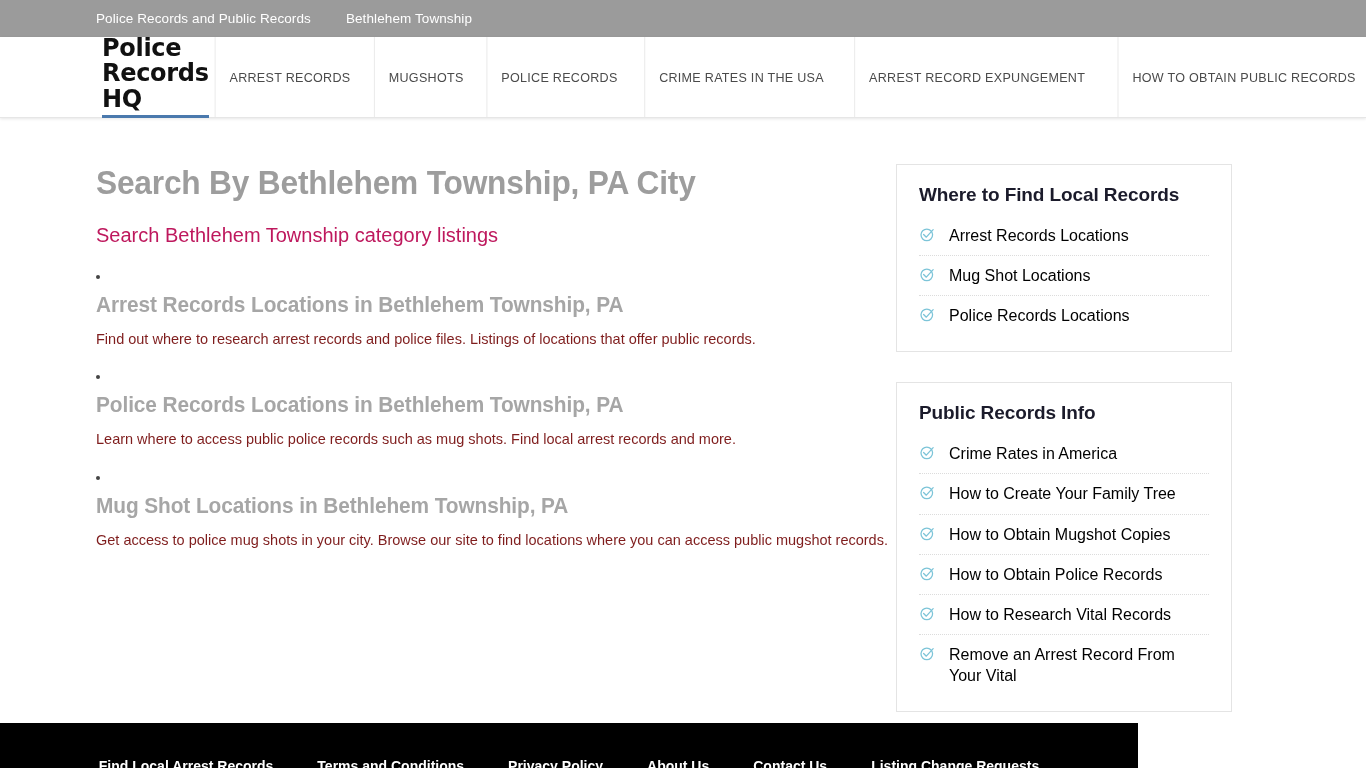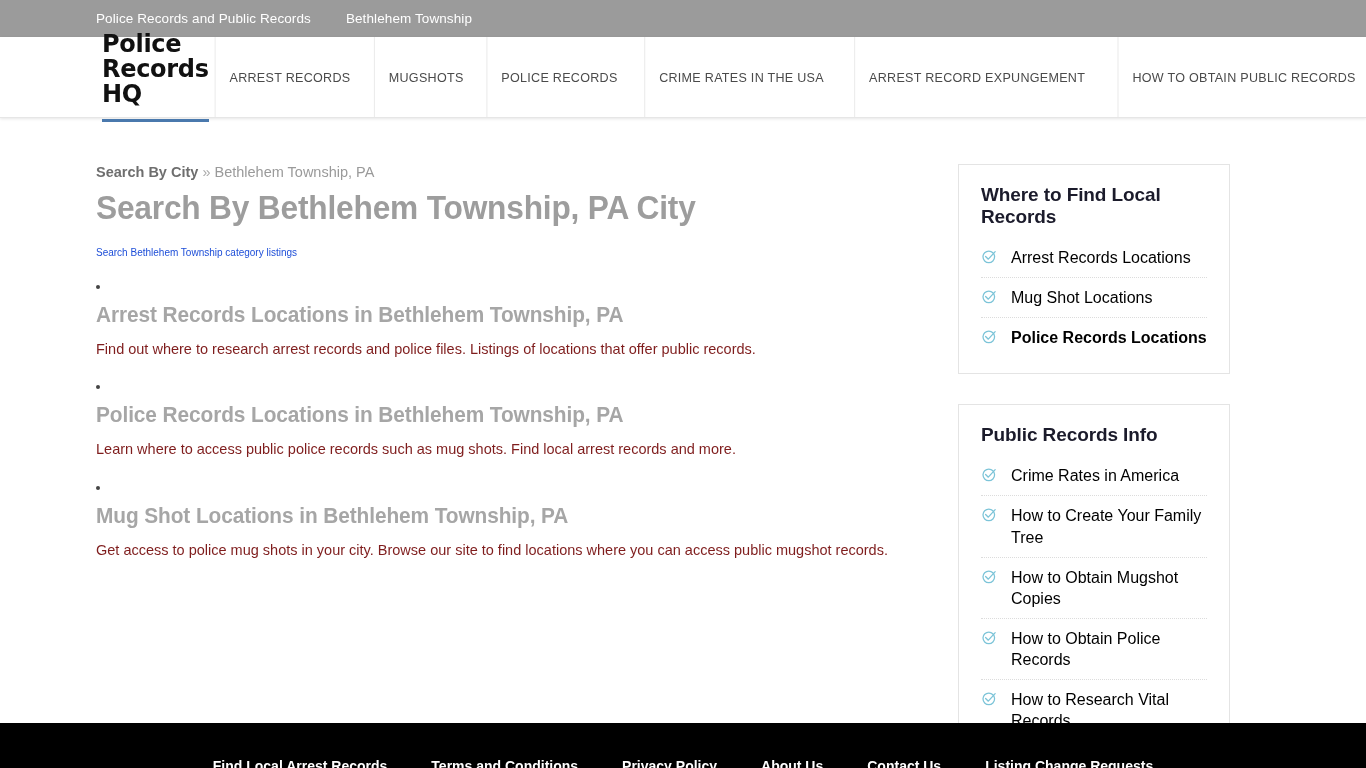--- a/index.html
+++ b/index.html
@@ -32,21 +32,21 @@
   }
   .logo-wrap{
     width:408px; display:flex; align-items:center;
     padding-left:102px;
   }
   .logo{
     font-family:"DejaVu Sans", sans-serif;
     font-size:24px; font-weight:bold; color:#111;
     letter-spacing:-.3px;
     border-bottom:3px solid #4a79ad;
-    padding-bottom:12px; line-height:1.05;
+    padding-bottom:3px; line-height:1.05;
     text-decoration:none;
   }
   .nav{ display:flex; align-items:stretch; }
   .nav-item{
     display:flex; align-items:center; justify-content:center;
     border-left:1px solid #e8e8e8;
     padding:0 15px;
     font-family:"Liberation Sans Narrow","Liberation Sans", sans-serif;
     font-stretch:condensed;
     font-size:13.5px; color:#4a4a4a;
@@ -56,42 +56,42 @@
   }
   .nav-item:last-child{ border-right:1px solid #e8e8e8; }
 
   
   .page{
     display:flex;
     padding:46px 96px 0 96px;
     height:593px;
   }
   .content{ width:800px; }
-  .sidebar{ width:272px; margin-left:62px; }
+  .sidebar{ width:336px; }
 
   .breadcrumb{
     font-size:14.5px; color:#9a9a9a; margin-bottom:9px;
     font-family:"Liberation Sans Narrow","Liberation Sans", sans-serif;
     font-stretch:condensed;
   }
   .breadcrumb a{
     color:#6e6e6e; font-weight:bold; text-decoration:none;
   }
   .breadcrumb .sep{ color:#aaa; }
 
   .page-title{
     font-family:"Liberation Sans Narrow","Liberation Sans", sans-serif;
     font-stretch:condensed;
     font-size:33px; font-weight:bold; color:#9d9d9d;
     letter-spacing:-.2px; line-height:1.15;
     margin-bottom:18px;
     transform:scaleX(.96); transform-origin:left center;
   }
   .intro{
-    font-size:10px; color:#1d4ed8; line-height:1.5;
+    font-size:20px; color:#be185d; line-height:1.5;
     font-family:"Liberation Sans Narrow","Liberation Sans", sans-serif;
     font-stretch:condensed;
     margin-bottom:18px;
   }
 
   .entry{ margin-top:25px; }
   .entry .bullet{
     width:4px; height:4px; background:#444; border-radius:50%;
     display:block; margin-bottom:14px;
   }
@@ -120,36 +120,36 @@
     font-stretch:condensed;
     font-size:19px; font-weight:bold; color:#1b1b2b;
     letter-spacing:-.1px; margin-bottom:10px;
   }
   .widget ul{ list-style:none; }
   .widget li{
     display:flex; align-items:flex-start;
     padding:9px 0 9px 0;
     border-bottom:1px dotted #dcdcdc;
   }
-  .widget li:last-child{ border-bottom:none;font-weight:bold; }
+  .widget li:last-child{ border-bottom:none; }
   .chk{
     flex:0 0 17px; width:17px; height:17px;
     margin-right:13px; margin-top:1px;
   }
   .widget li a{
     font-family:"Liberation Sans Narrow","Liberation Sans", sans-serif;
     font-stretch:condensed;
     font-size:16px; color:#000000; text-decoration:none;
     line-height:1.32;
   }
 
   
   .footer{
     position:absolute; left:0; top:723px;
-    width:1366px; height:45px; background:#000;
+    width:1138px; height:45px; background:#000;
   }
   .footer-links{
     display:flex; justify-content:center; align-items:flex-start;
     padding-top:35px; gap:44px;
   }
   .footer-links a{
     font-family:"Liberation Sans Narrow","Liberation Sans", sans-serif;
     font-stretch:condensed;
     color:#fff; font-size:14px; font-weight:bold;
     text-decoration:none; white-space:nowrap;
@@ -174,25 +174,20 @@
     <a href="#" class="nav-item">CRIME RATES IN THE USA</a>
     <a href="#" class="nav-item">ARREST RECORD EXPUNGEMENT</a>
     <a href="#" class="nav-item">HOW TO OBTAIN PUBLIC RECORDS</a>
   </nav>
 </div>
 
 <div class="page">
 
   <div class="content">
 
-    <div class="breadcrumb">
-      <a href="#">Search By City</a>
-      <span class="sep">»</span>
-      <span>Bethlehem Township, PA</span>
-    </div>
 
     <h1 class="page-title">Search By Bethlehem Township, PA City</h1>
 
     <p class="intro">Search Bethlehem Township category listings</p>
 
     <div class="entry">
       <span class="bullet"></span>
       <a href="#" class="entry-title">Arrest Records Locations in Bethlehem Township, PA</a>
       <p class="entry-desc">Find out where to research arrest records and police files. Listings of locations that offer public records.</p>
     </div>

